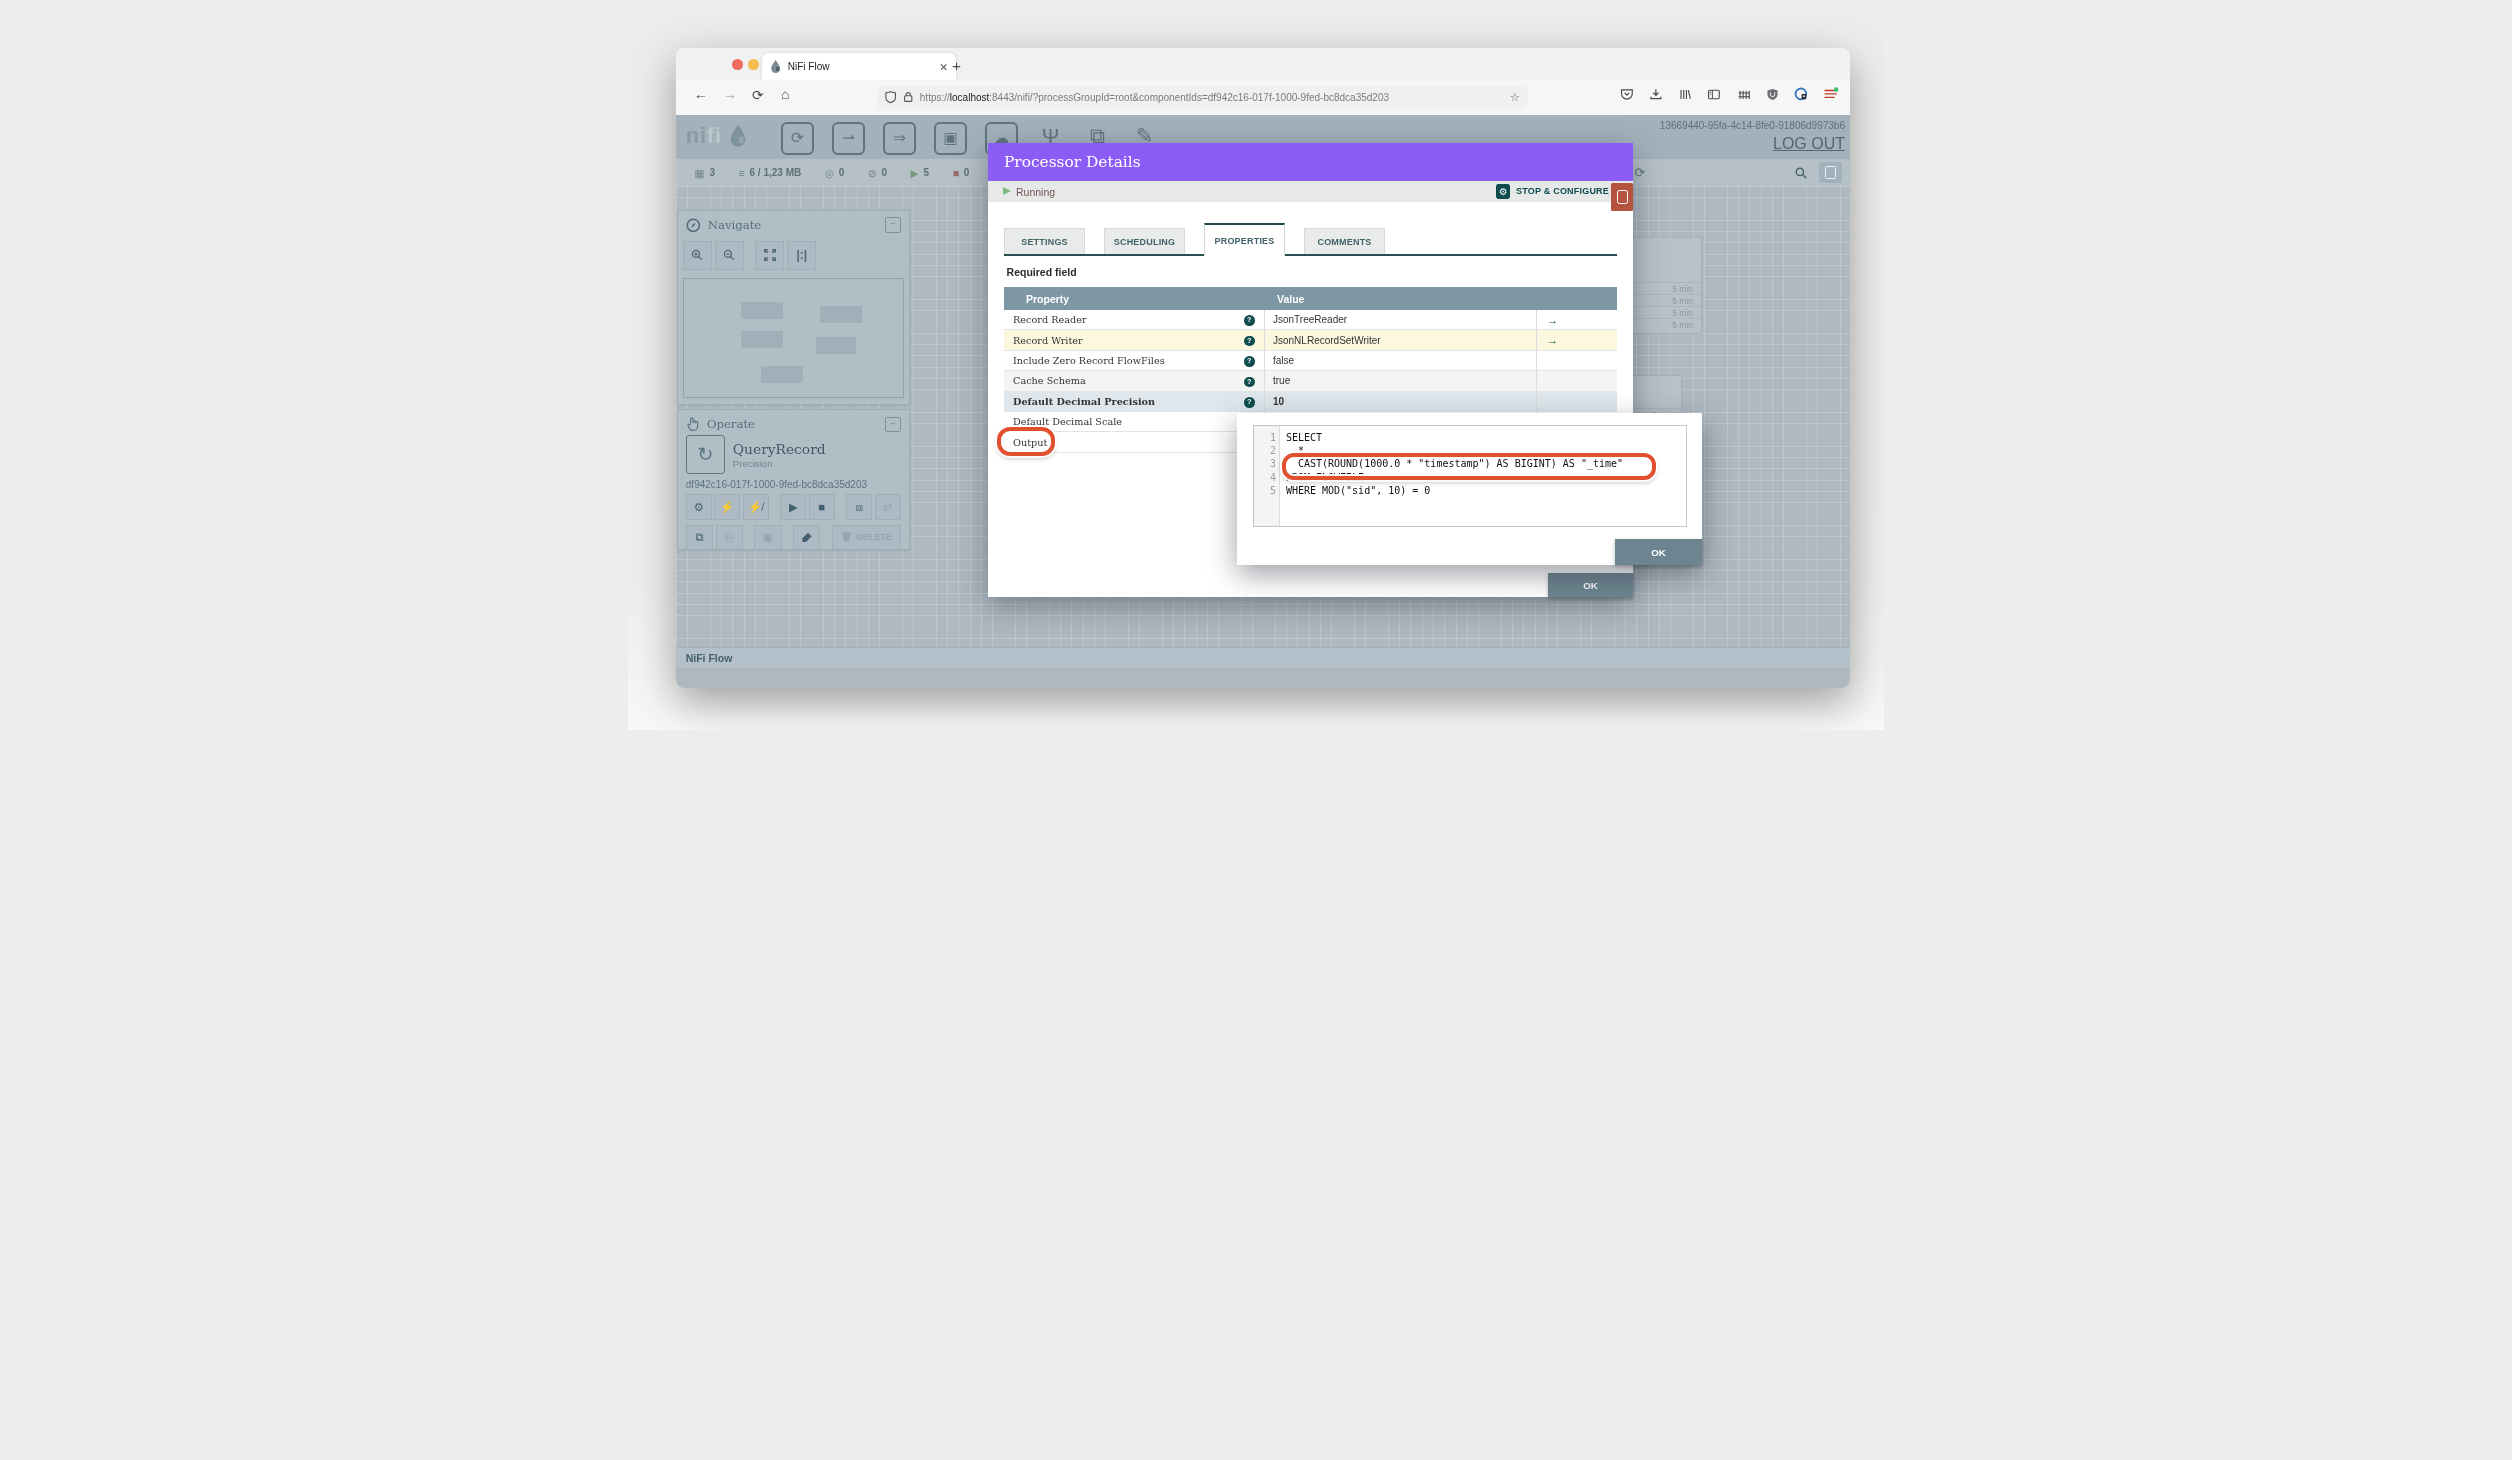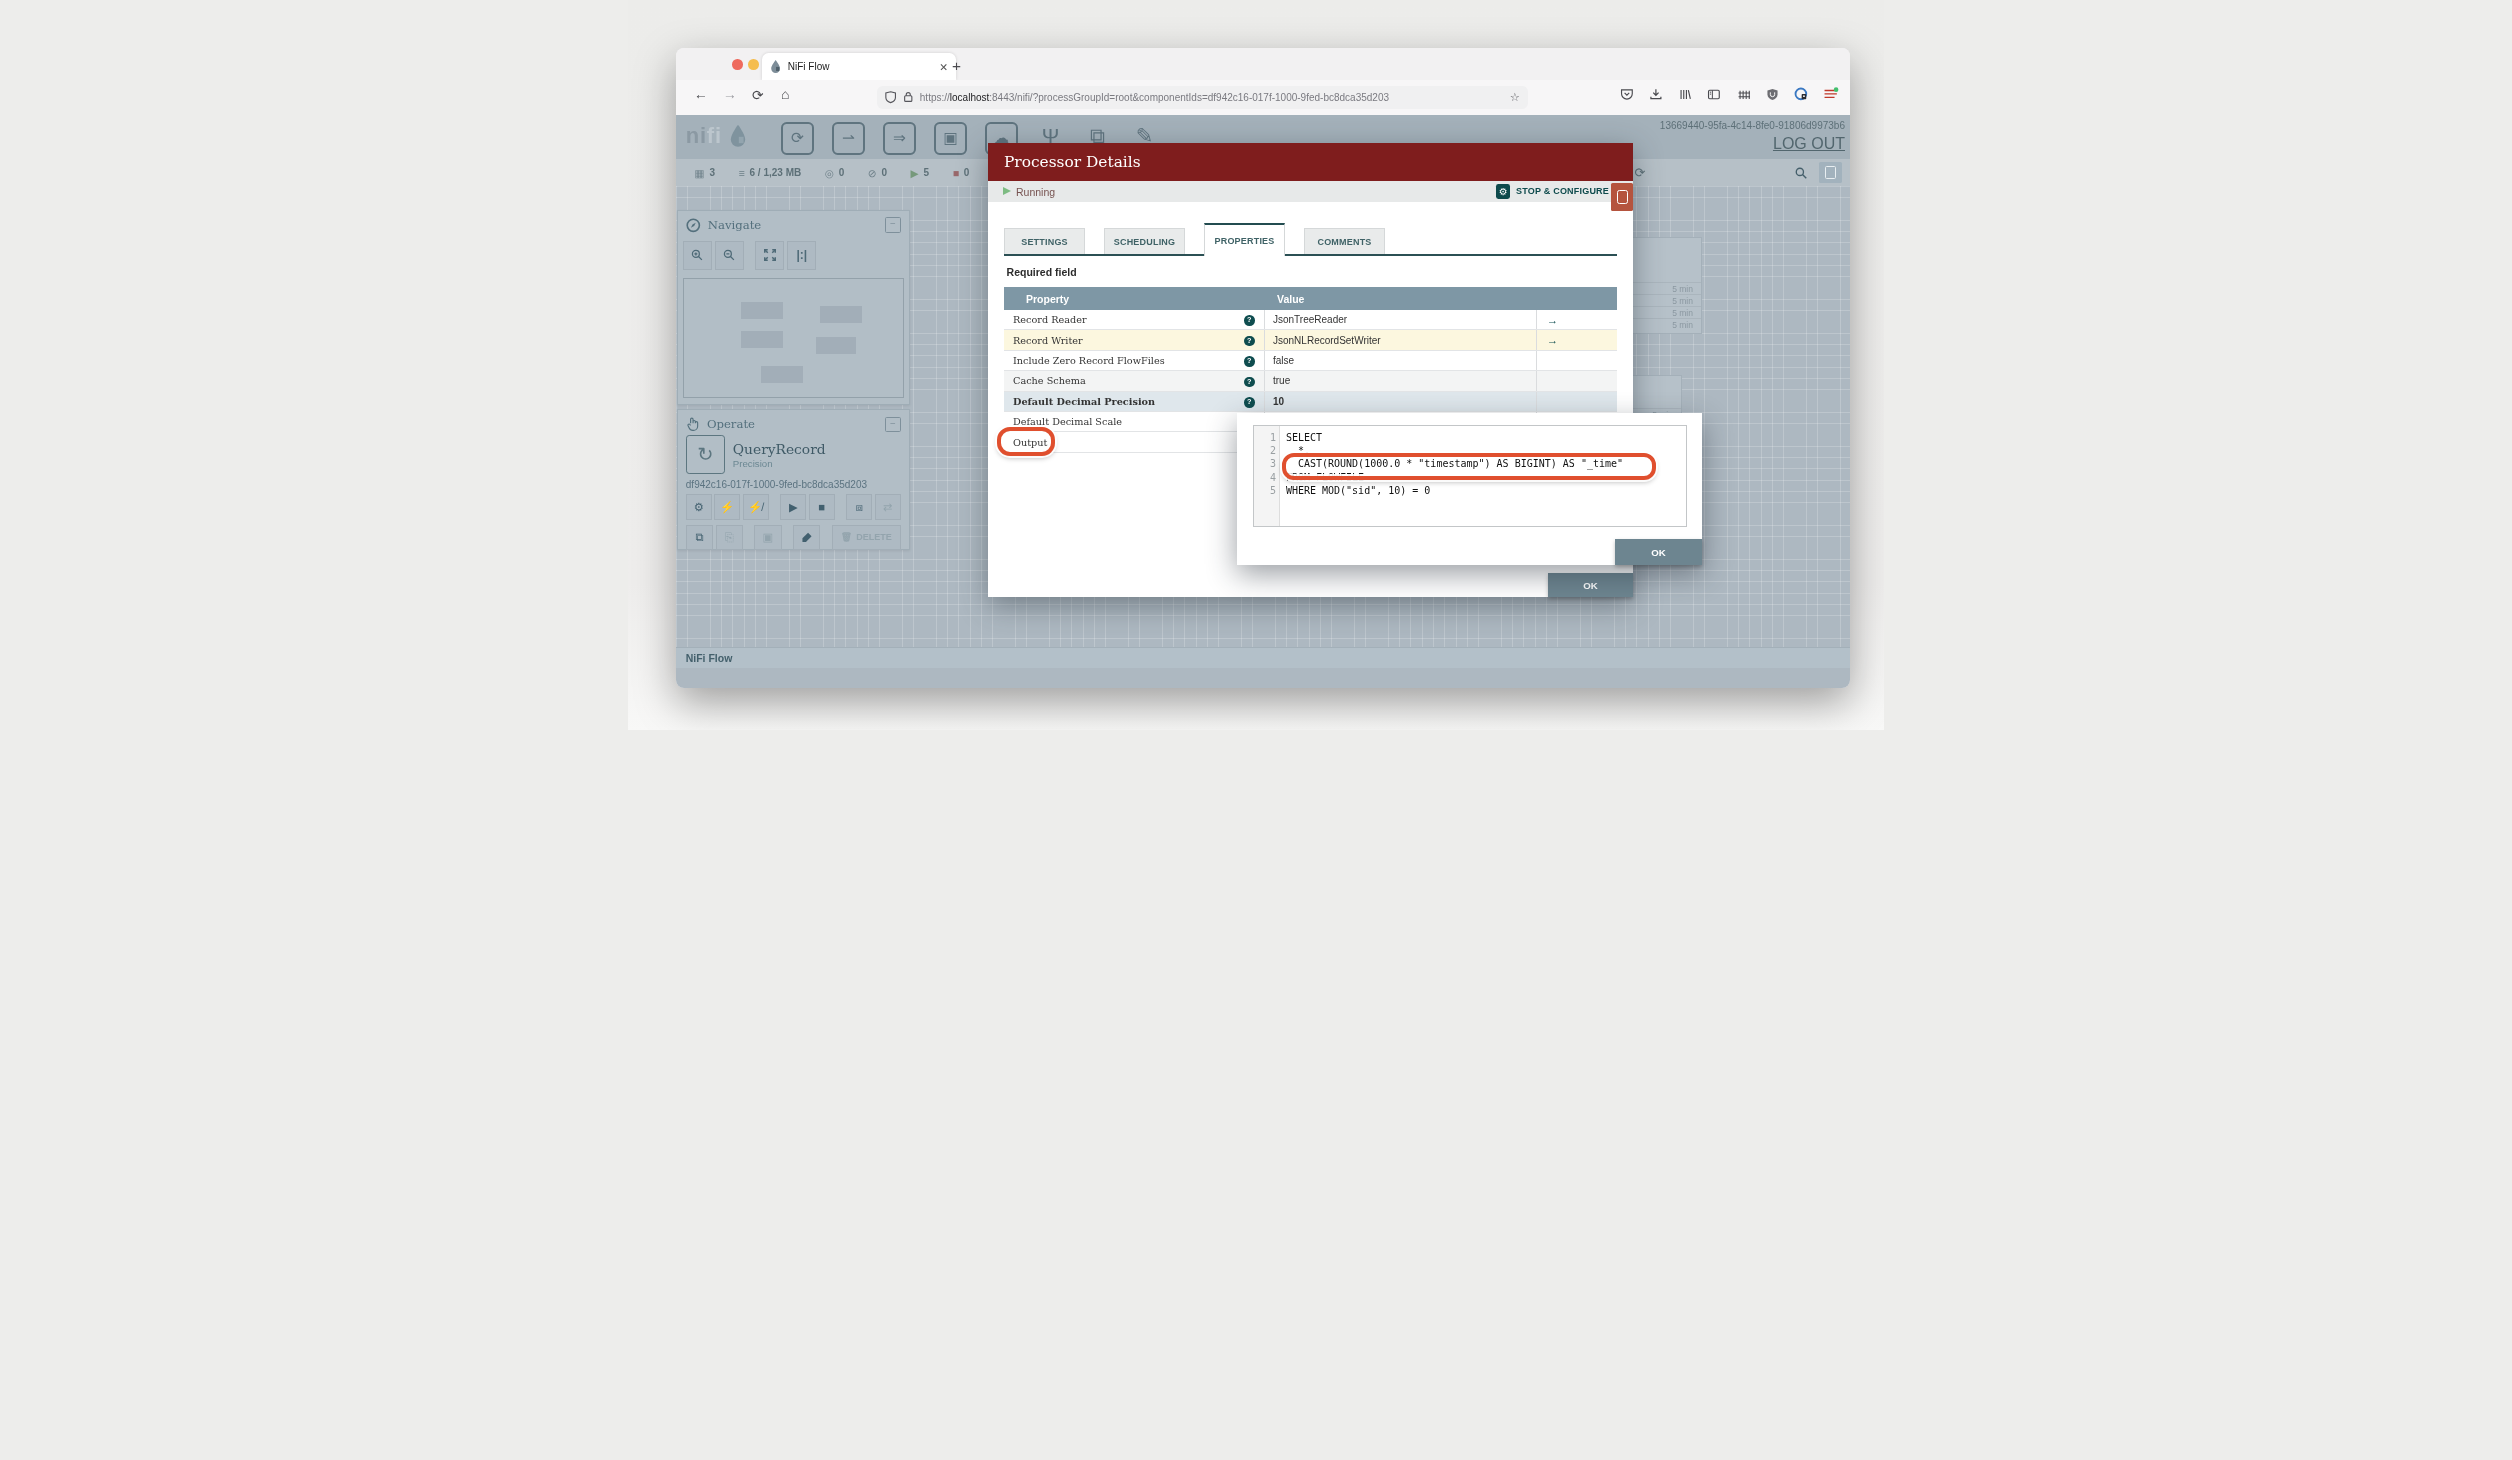--- a/index.html
+++ b/index.html
@@ -75,21 +75,21 @@
   .op-btn.dim{color:#93a4ad;}
   .op-btn.wide{width:73px;gap:4px;font-size:9px;font-weight:bold;}
   .op-btn.g1{margin-left:9px;}
   
   .procbox{position:absolute;background:#b6c1c9;border:0.8px solid #a4b0b9;}
   .proc-row{position:absolute;left:0;width:100%;height:12px;border-top:0.8px solid #aab5bd;font-size:8.5px;
             color:#8b98a1;text-align:right;padding-right:8px;box-sizing:border-box;line-height:12px;}
   
   .dialog{position:absolute;left:312px;top:95px;width:645px;height:454px;background:#fff;
           box-shadow:0 8px 27.5px rgba(40,50,60,.45);z-index:10;}
-  .dlg-head{position:absolute;left:0;top:0;width:100%;height:38px;background:#7f1d1d;}
+  .dlg-head{position:absolute;left:0;top:0;width:100%;height:38px;background:#8b5cf6;}
   .dlg-title{position:absolute;left:16px;top:9.7px;color:#fff;font-family:"DejaVu Serif",serif;font-size:15.4px;}
   .dlg-runbar{position:absolute;left:0;top:38px;width:100%;height:21px;background:#e7e9e9;}
   .run-tri{position:absolute;left:14.6px;top:5.7px;width:0;height:0;border-left:8px solid #7dbb82;
            border-top:4.9px solid transparent;border-bottom:4.9px solid transparent;}
   .run-txt{position:absolute;left:28px;top:4.9px;font-size:10.5px;color:#775351;}
   .stopcfg{position:absolute;right:24px;top:3.2px;display:flex;gap:5.7px;align-items:center;}
   .gearbadge{width:14.6px;height:14.6px;background:#0e4a4c;border-radius:2.4px;color:#fff;font-size:9.7px;
              display:flex;align-items:center;justify-content:center;}
   .stopcfg-lbl{font-size:9px;font-weight:bold;color:#0e4a4c;letter-spacing:0.2px;}
   .redbtn{position:absolute;right:0;top:40px;width:22px;height:27.5px;background:#b5543e;border-radius:1.6px;

